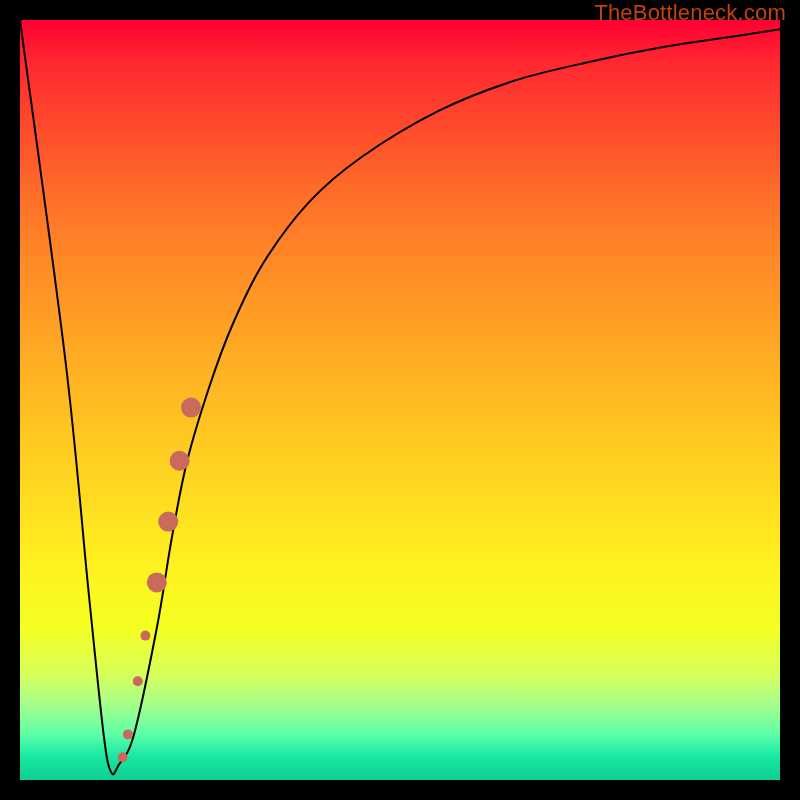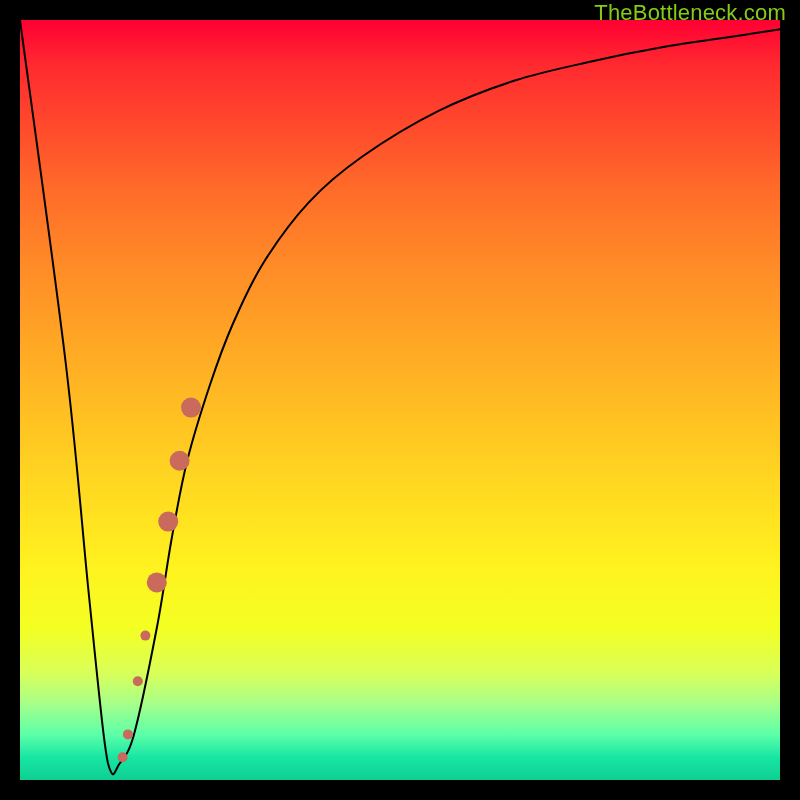--- a/index.html
+++ b/index.html
@@ -47,21 +47,21 @@
       #18e6a3 97%,
       #0ecf93 100%
     );
   }
   .watermark {
     position: absolute;
     top: 0;
     right: 14px;
     font-size: 22px;
     font-weight: 400;
-    color: #84cc16;
+    color: #c2410c;
     letter-spacing: 0.2px;
     user-select: none;
   }
   svg.curve {
     position: absolute;
     inset: 0;
   }
 </style>
 </head>
 <body>

